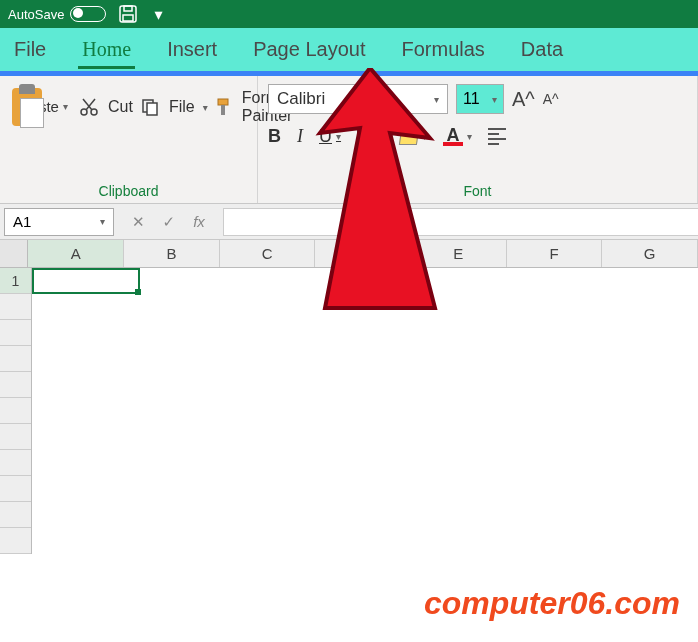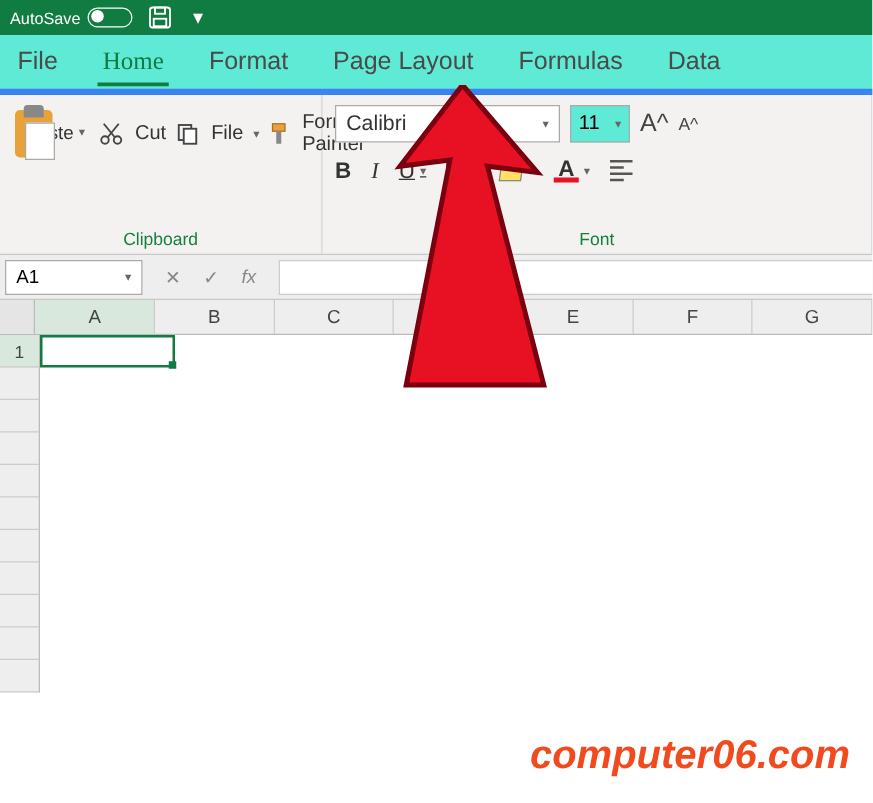--- a/index.html
+++ b/index.html
@@ -107,21 +107,21 @@
           <rect x="5" y="11" width="10" height="6" fill="none" stroke="#fff" stroke-width="1.5"></rect>
         </svg>
     </span>
     <span class="qat-icon">▾</span>
   </div>
 </div>
 
 <div class="tabs">
   <div class="tab">File</div>
   <div class="tab active">Home</div>
-  <div class="tab">Format</div>
+  <div class="tab">Insert</div>
   <div class="tab">Page Layout</div>
   <div class="tab">Formulas</div>
   <div class="tab">Data</div>
 </div>
 
 <div class="ribbon">
 
   <div class="group clipboard">
     <div class="clip-row">
       <div class="paste-btn">

